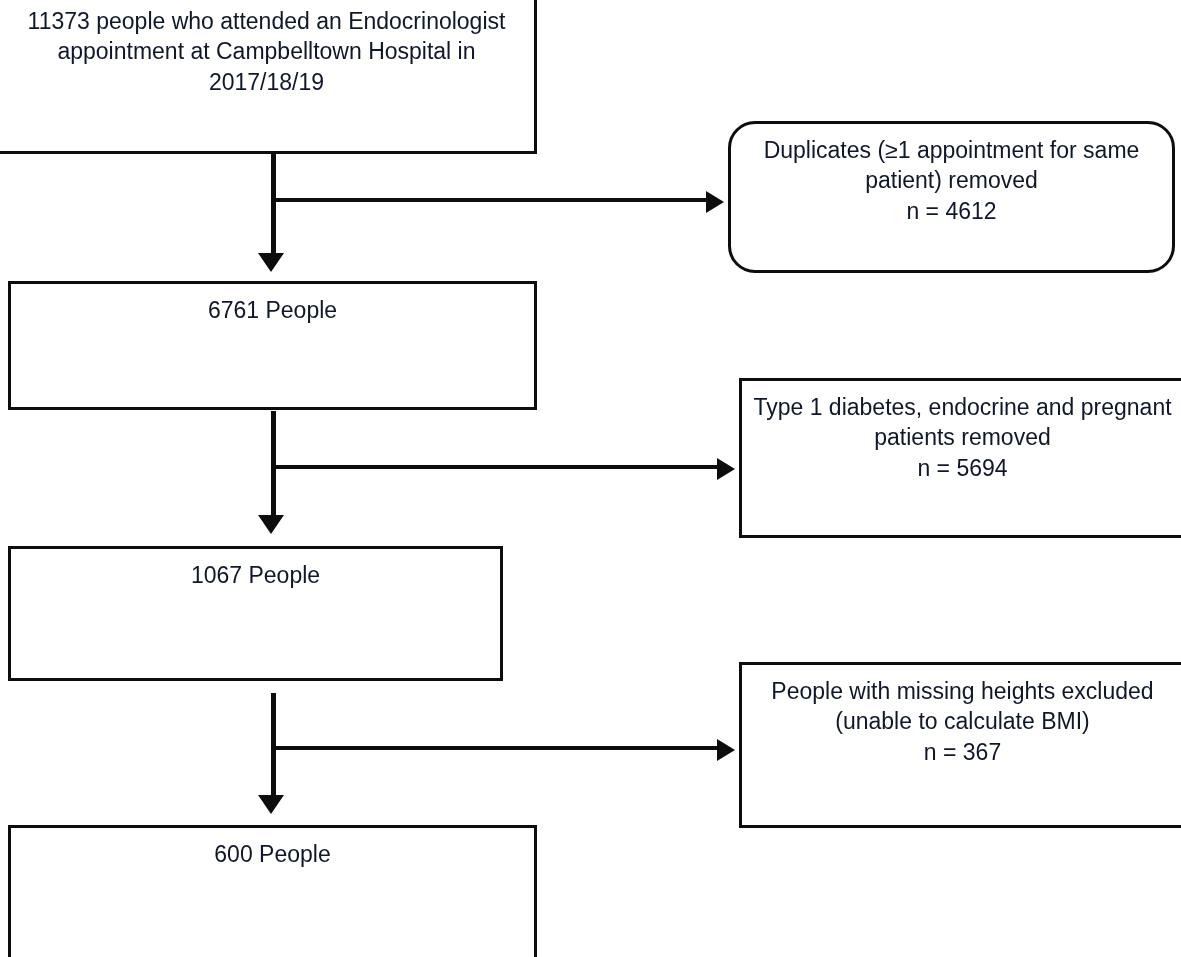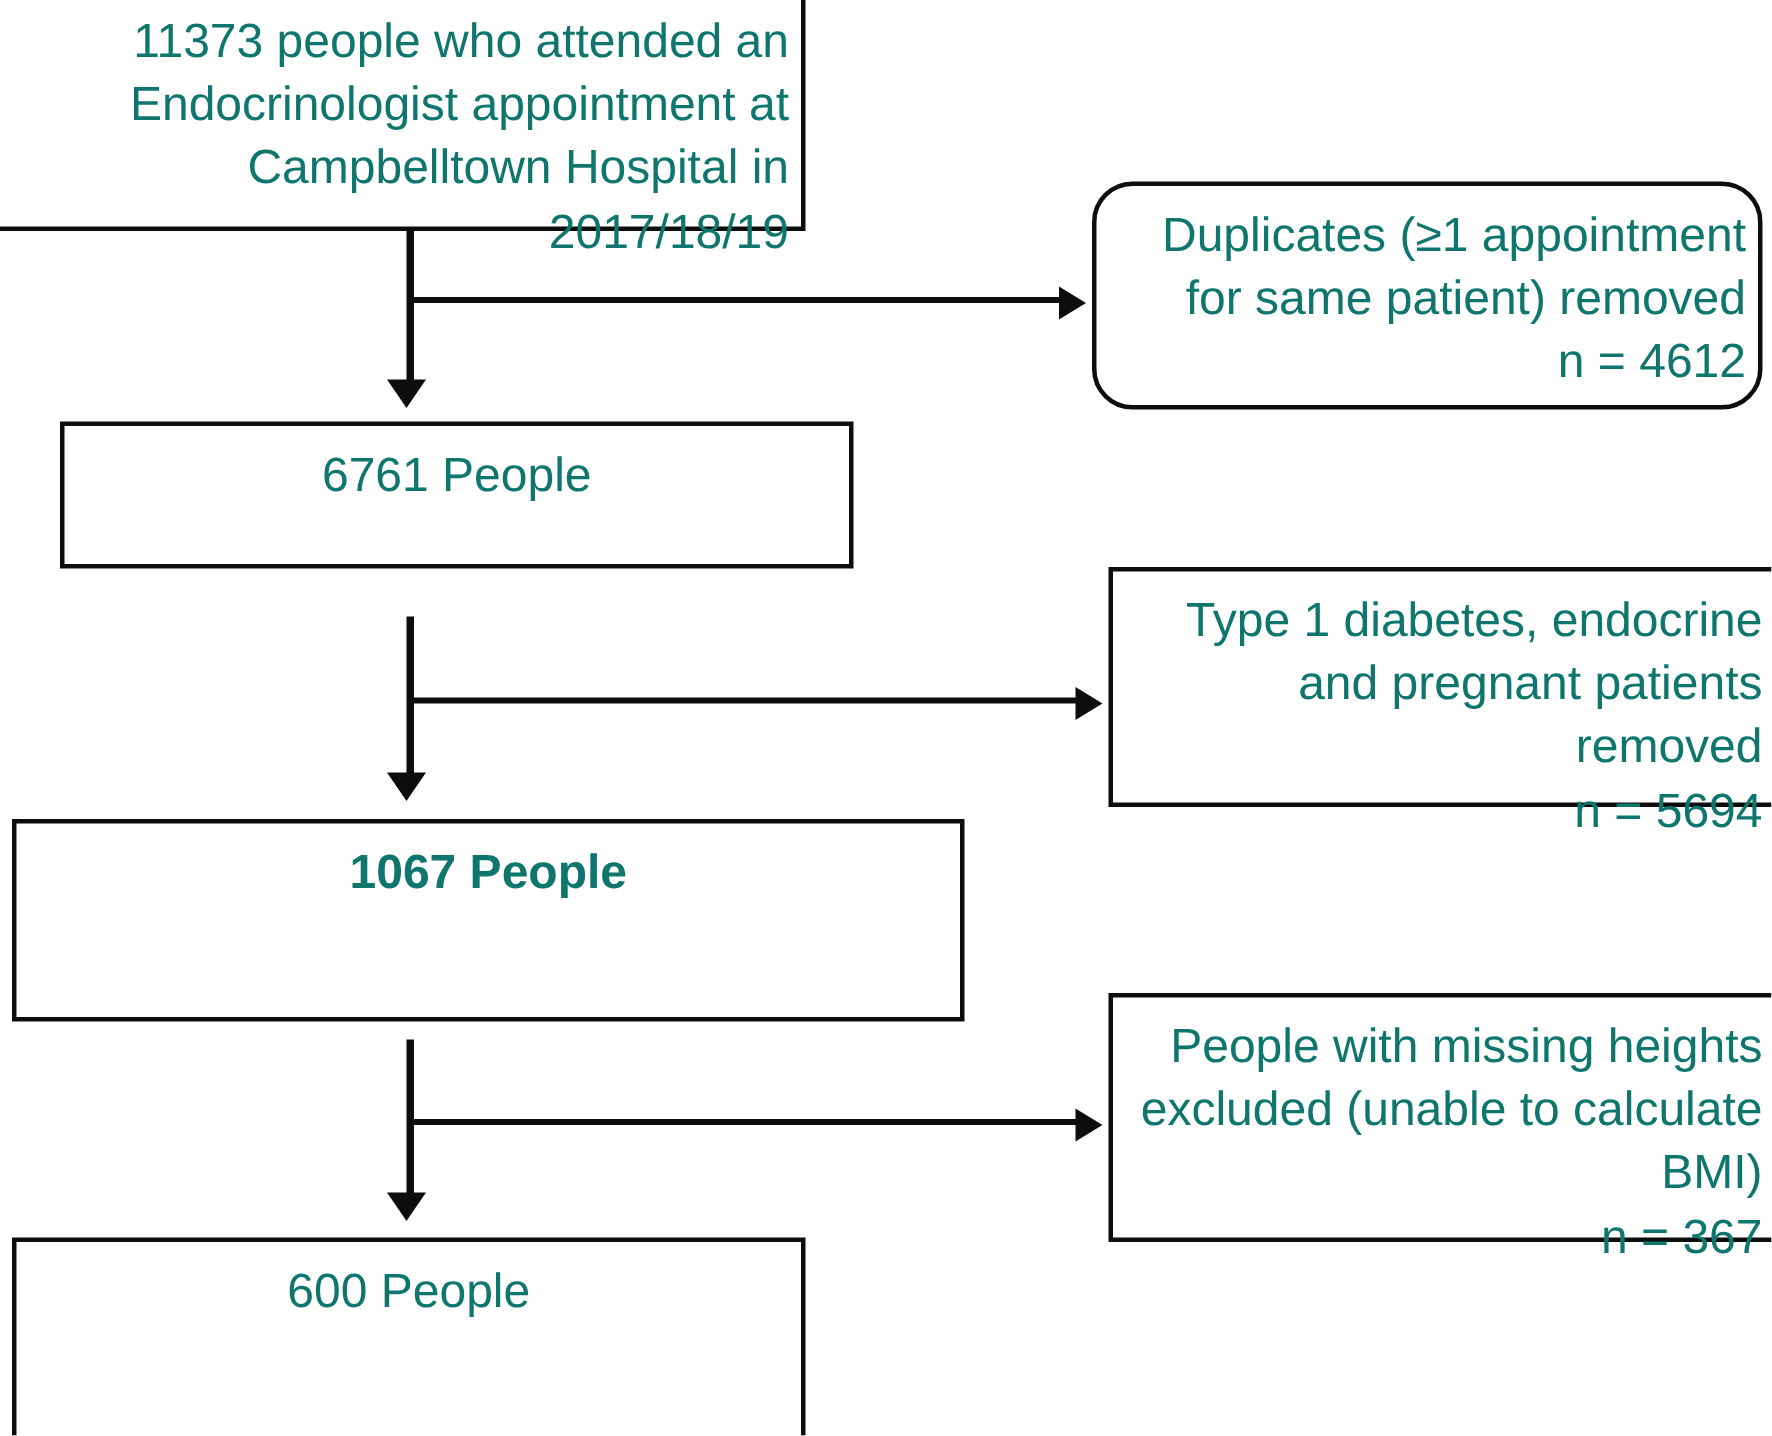--- a/index.html
+++ b/index.html
@@ -22,53 +22,51 @@
   .node {
     position: absolute;
     box-sizing: border-box;
     border: 3px solid #0d0d0d;
     background: #ffffff;
     display: flex;
     justify-content: center;
   }
   .node .node-text {
     display: block;
-    text-align: right;
-    font-size: 32px;
+    text-align: center;
+    font-size: 23px;
     line-height: 1.32;
-    color: #0f766e;
+    color: #0f172a;
     white-space: pre-line;
     padding: 0 8px;
   }
   
   #box-attended {
     left: -4px;
     top: -4px;
     width: 541px;
     height: 158px;
     align-items: flex-start;
     padding-top: 7px;
   }
   #box-6761 {
     left: 8px;
     top: 281px;
     width: 529px;
-    height: 98px;
+    height: 129px;
     align-items: flex-start;
     padding-top: 11px;
-    margin-left: 32px;
   }
   #box-1067 {
     left: 8px;
     top: 546px;
-    width: 635px;
+    width: 495px;
     height: 135px;
     align-items: flex-start;
     padding-top: 11px;
-    font-weight: bold;
   }
   #box-700 {
     left: 8px;
     top: 825px;
     width: 529px;
     height: 136px;
     align-items: flex-start;
     padding-top: 11px;
   }
   

